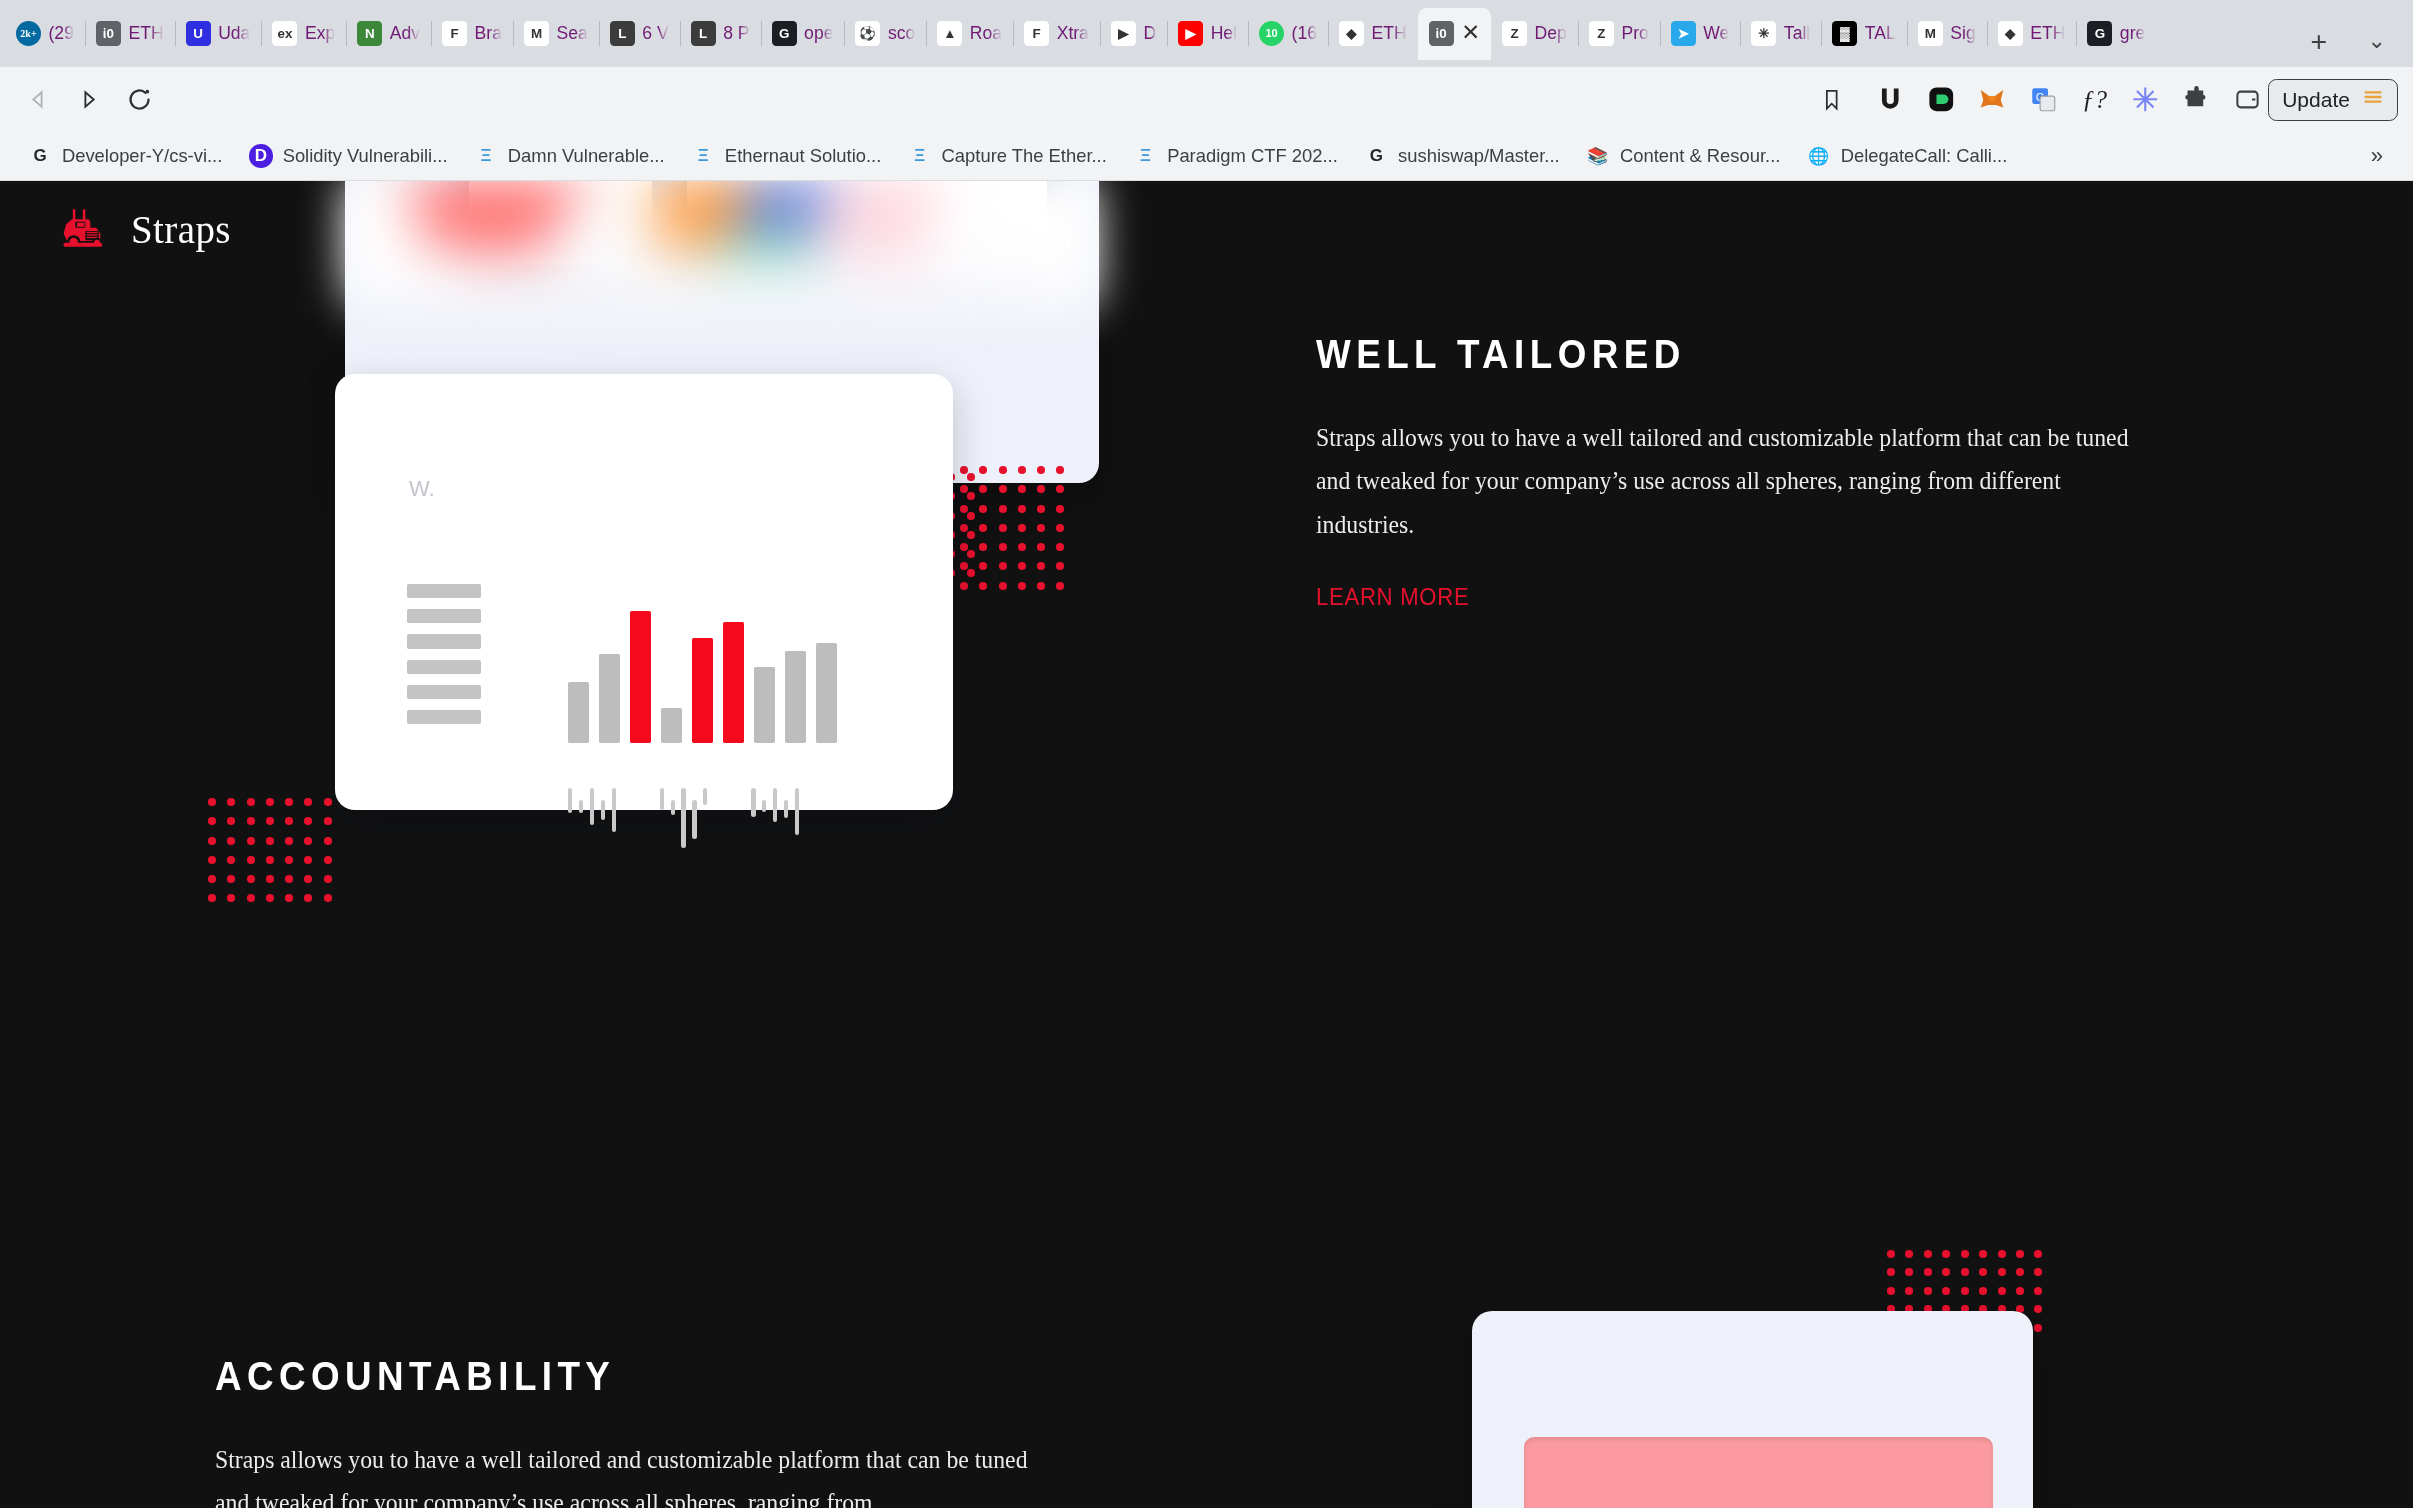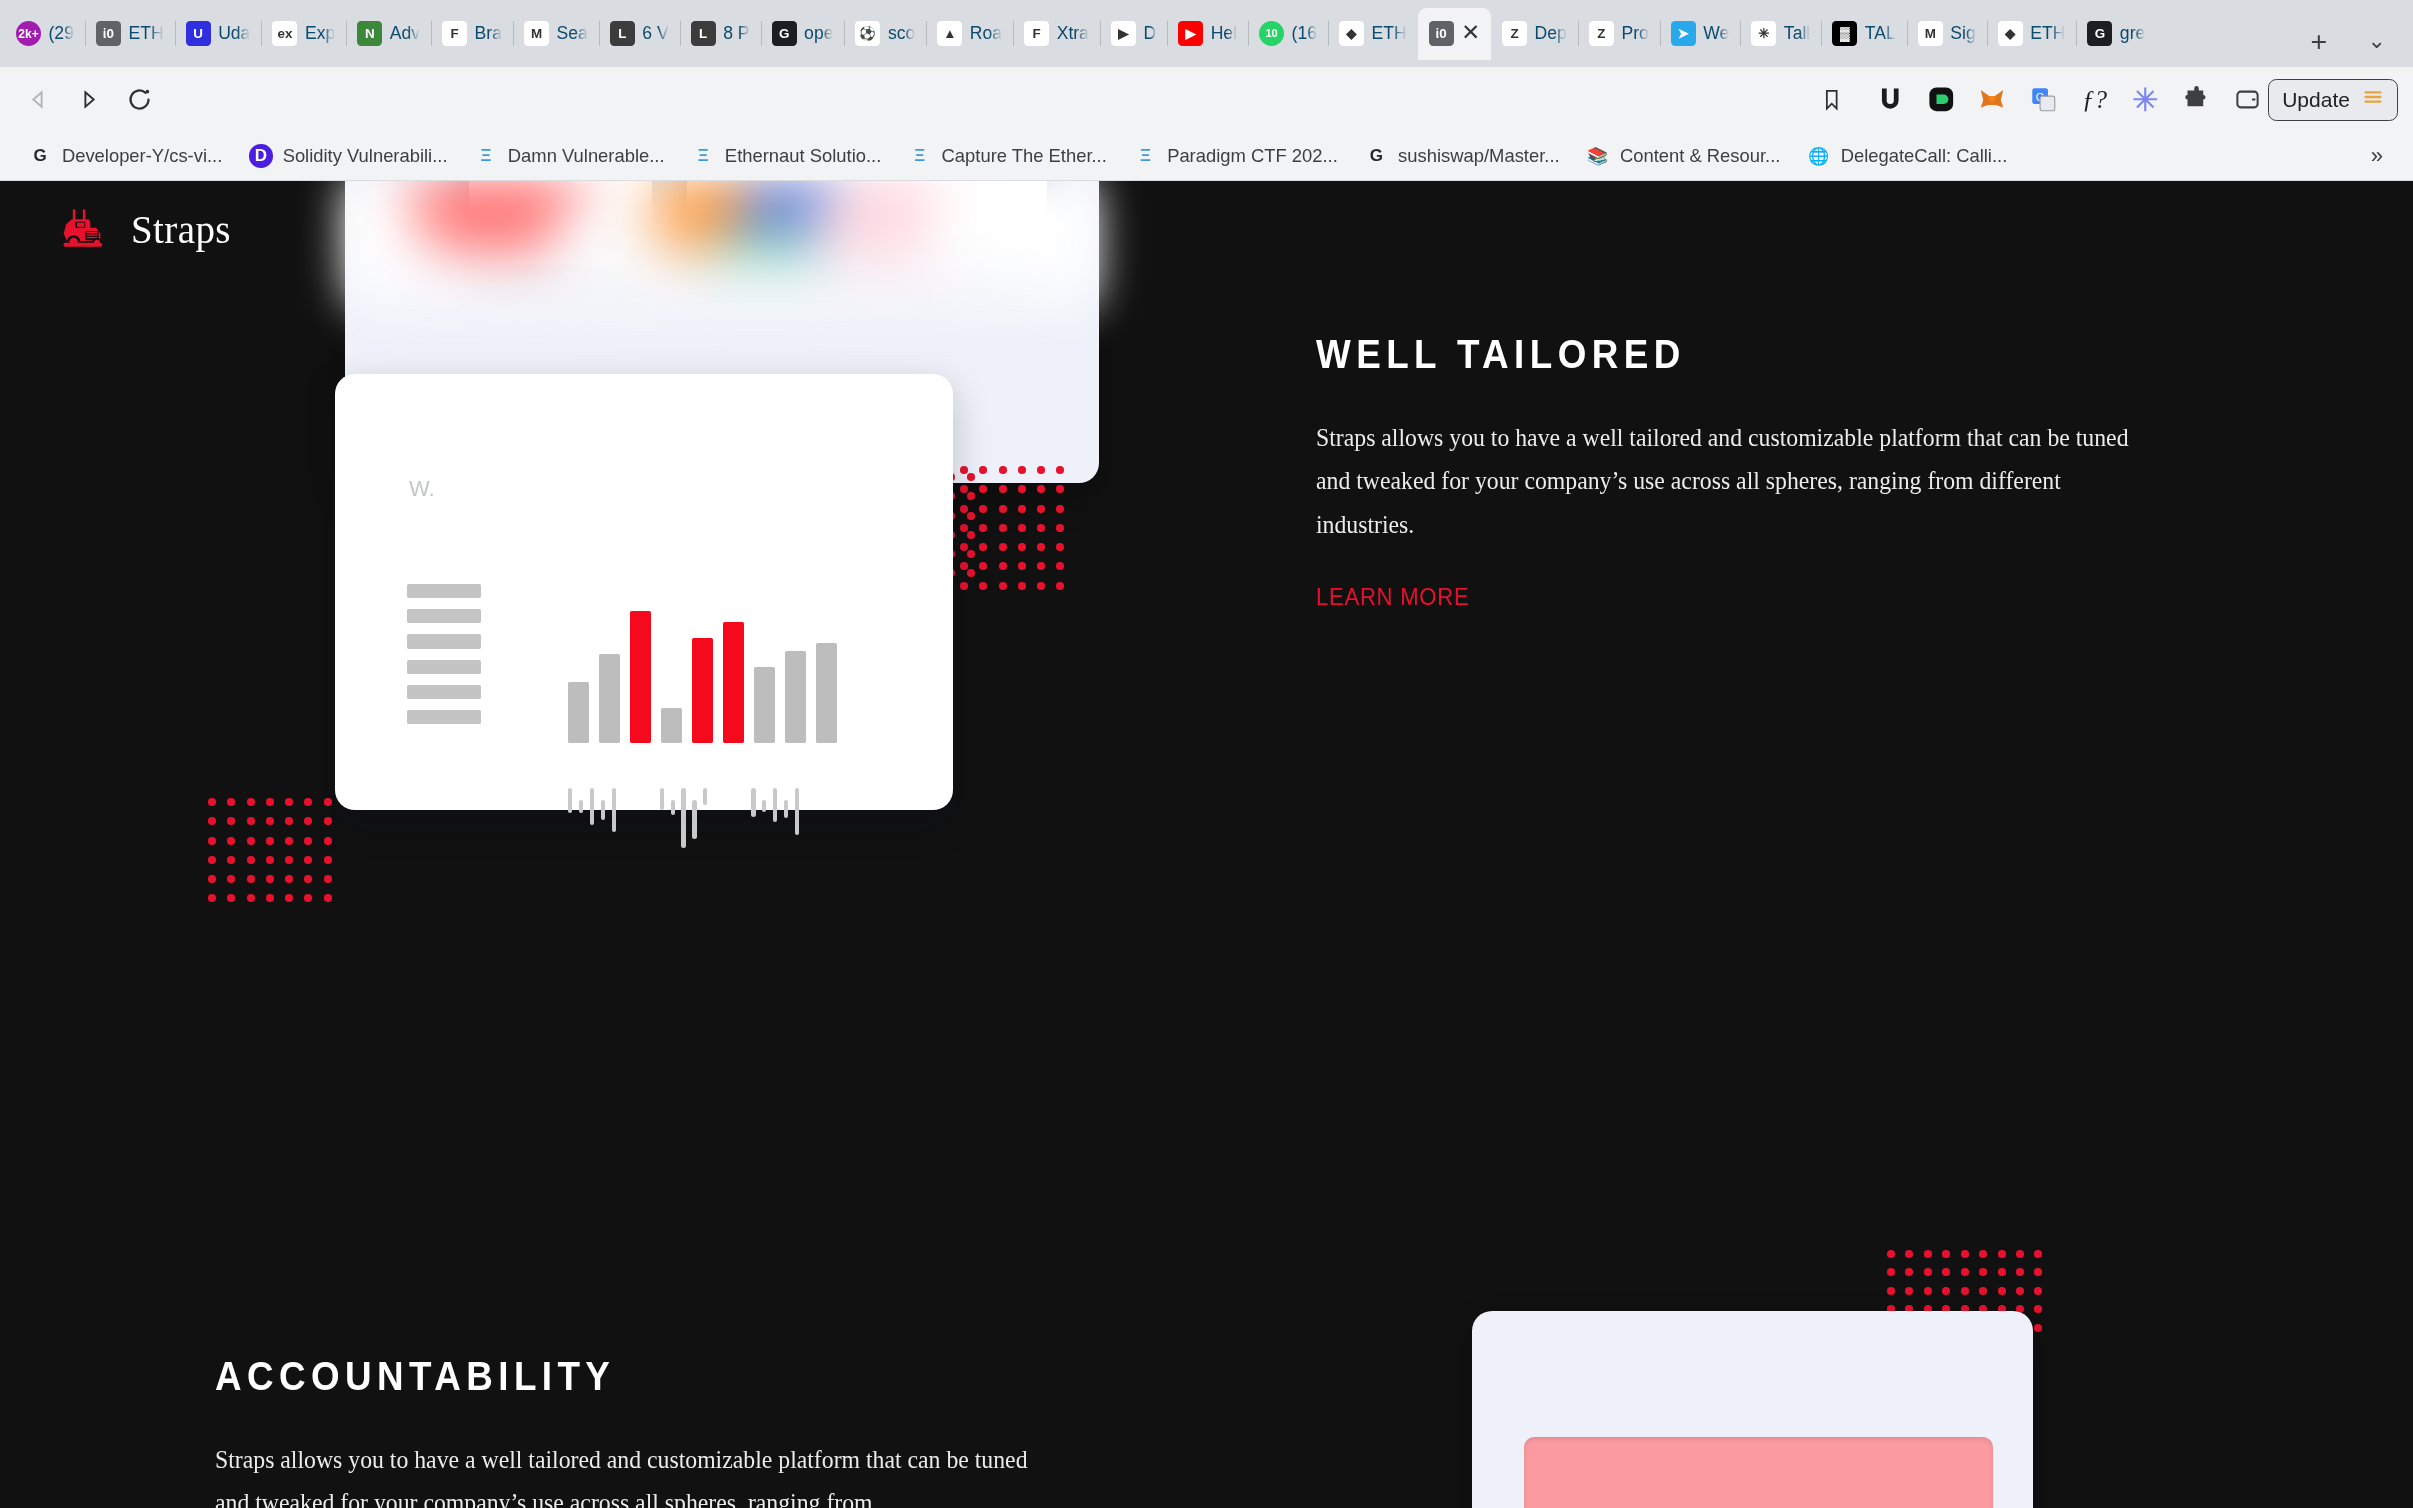--- a/index.html
+++ b/index.html
@@ -37,21 +37,21 @@
   .tab.active { background:#f2f3f5; }
   .tab.active::before, .tab.active + .tab::before { display:none; }
   .tab .favicon {
     width:25px; height:25px; flex:0 0 25px;
     border-radius:4.2px;
     display:flex; align-items:center; justify-content:center;
     font-size:13.4px; font-weight:bold; color:#fff;
     overflow:hidden; line-height:1;
   }
   .tab .tlabel {
-    font-size:17.6px; color:#0c4a6e; white-space:nowrap;
+    font-size:17.6px; color:#701a75; white-space:nowrap;
     overflow:hidden; text-overflow:clip;
     -webkit-mask-image:linear-gradient(to right,#000 60%,transparent 100%);
             mask-image:linear-gradient(to right,#000 60%,transparent 100%);
   }
   .tab .closex { font-size:22.6px; color:#333; line-height:1; font-weight:400; }
 
   .newtab { font-size:28.5px; color:#3c4043; padding:0 18.4px; height:52px; display:flex; align-items:center; }
   .tabchevron { font-size:22px; color:#3c4043; padding:0 22px; height:52px; display:flex; align-items:center; }
 
   
@@ -190,21 +190,21 @@
   }
 </style>
 </head>
 <body>
 
 <div id="browser">
 
   <div class="chrome-top">
     <div class="tabstrip" id="tabstrip">
         <div class="tab">
-          <div class="favicon" style="background: #a21caf; color: rgb(255, 255, 255); font-size: 12px; border-radius: 50%;">2k+</div>
+          <div class="favicon" style="background: #0369a1; color: rgb(255, 255, 255); font-size: 10px; border-radius: 50%; font-family: Liberation Serif, serif;">2k+</div>
           <span class="tlabel">(29</span>
         </div>
         <div class="tab">
           <div class="favicon" style="background: rgb(95, 99, 104); color: rgb(255, 255, 255);">ἱ0</div>
           <span class="tlabel">ETH</span>
         </div>
         <div class="tab">
           <div class="favicon" style="background: rgb(47, 47, 224); color: rgb(255, 255, 255);">U</div>
           <span class="tlabel">Uda</span>
         </div>

